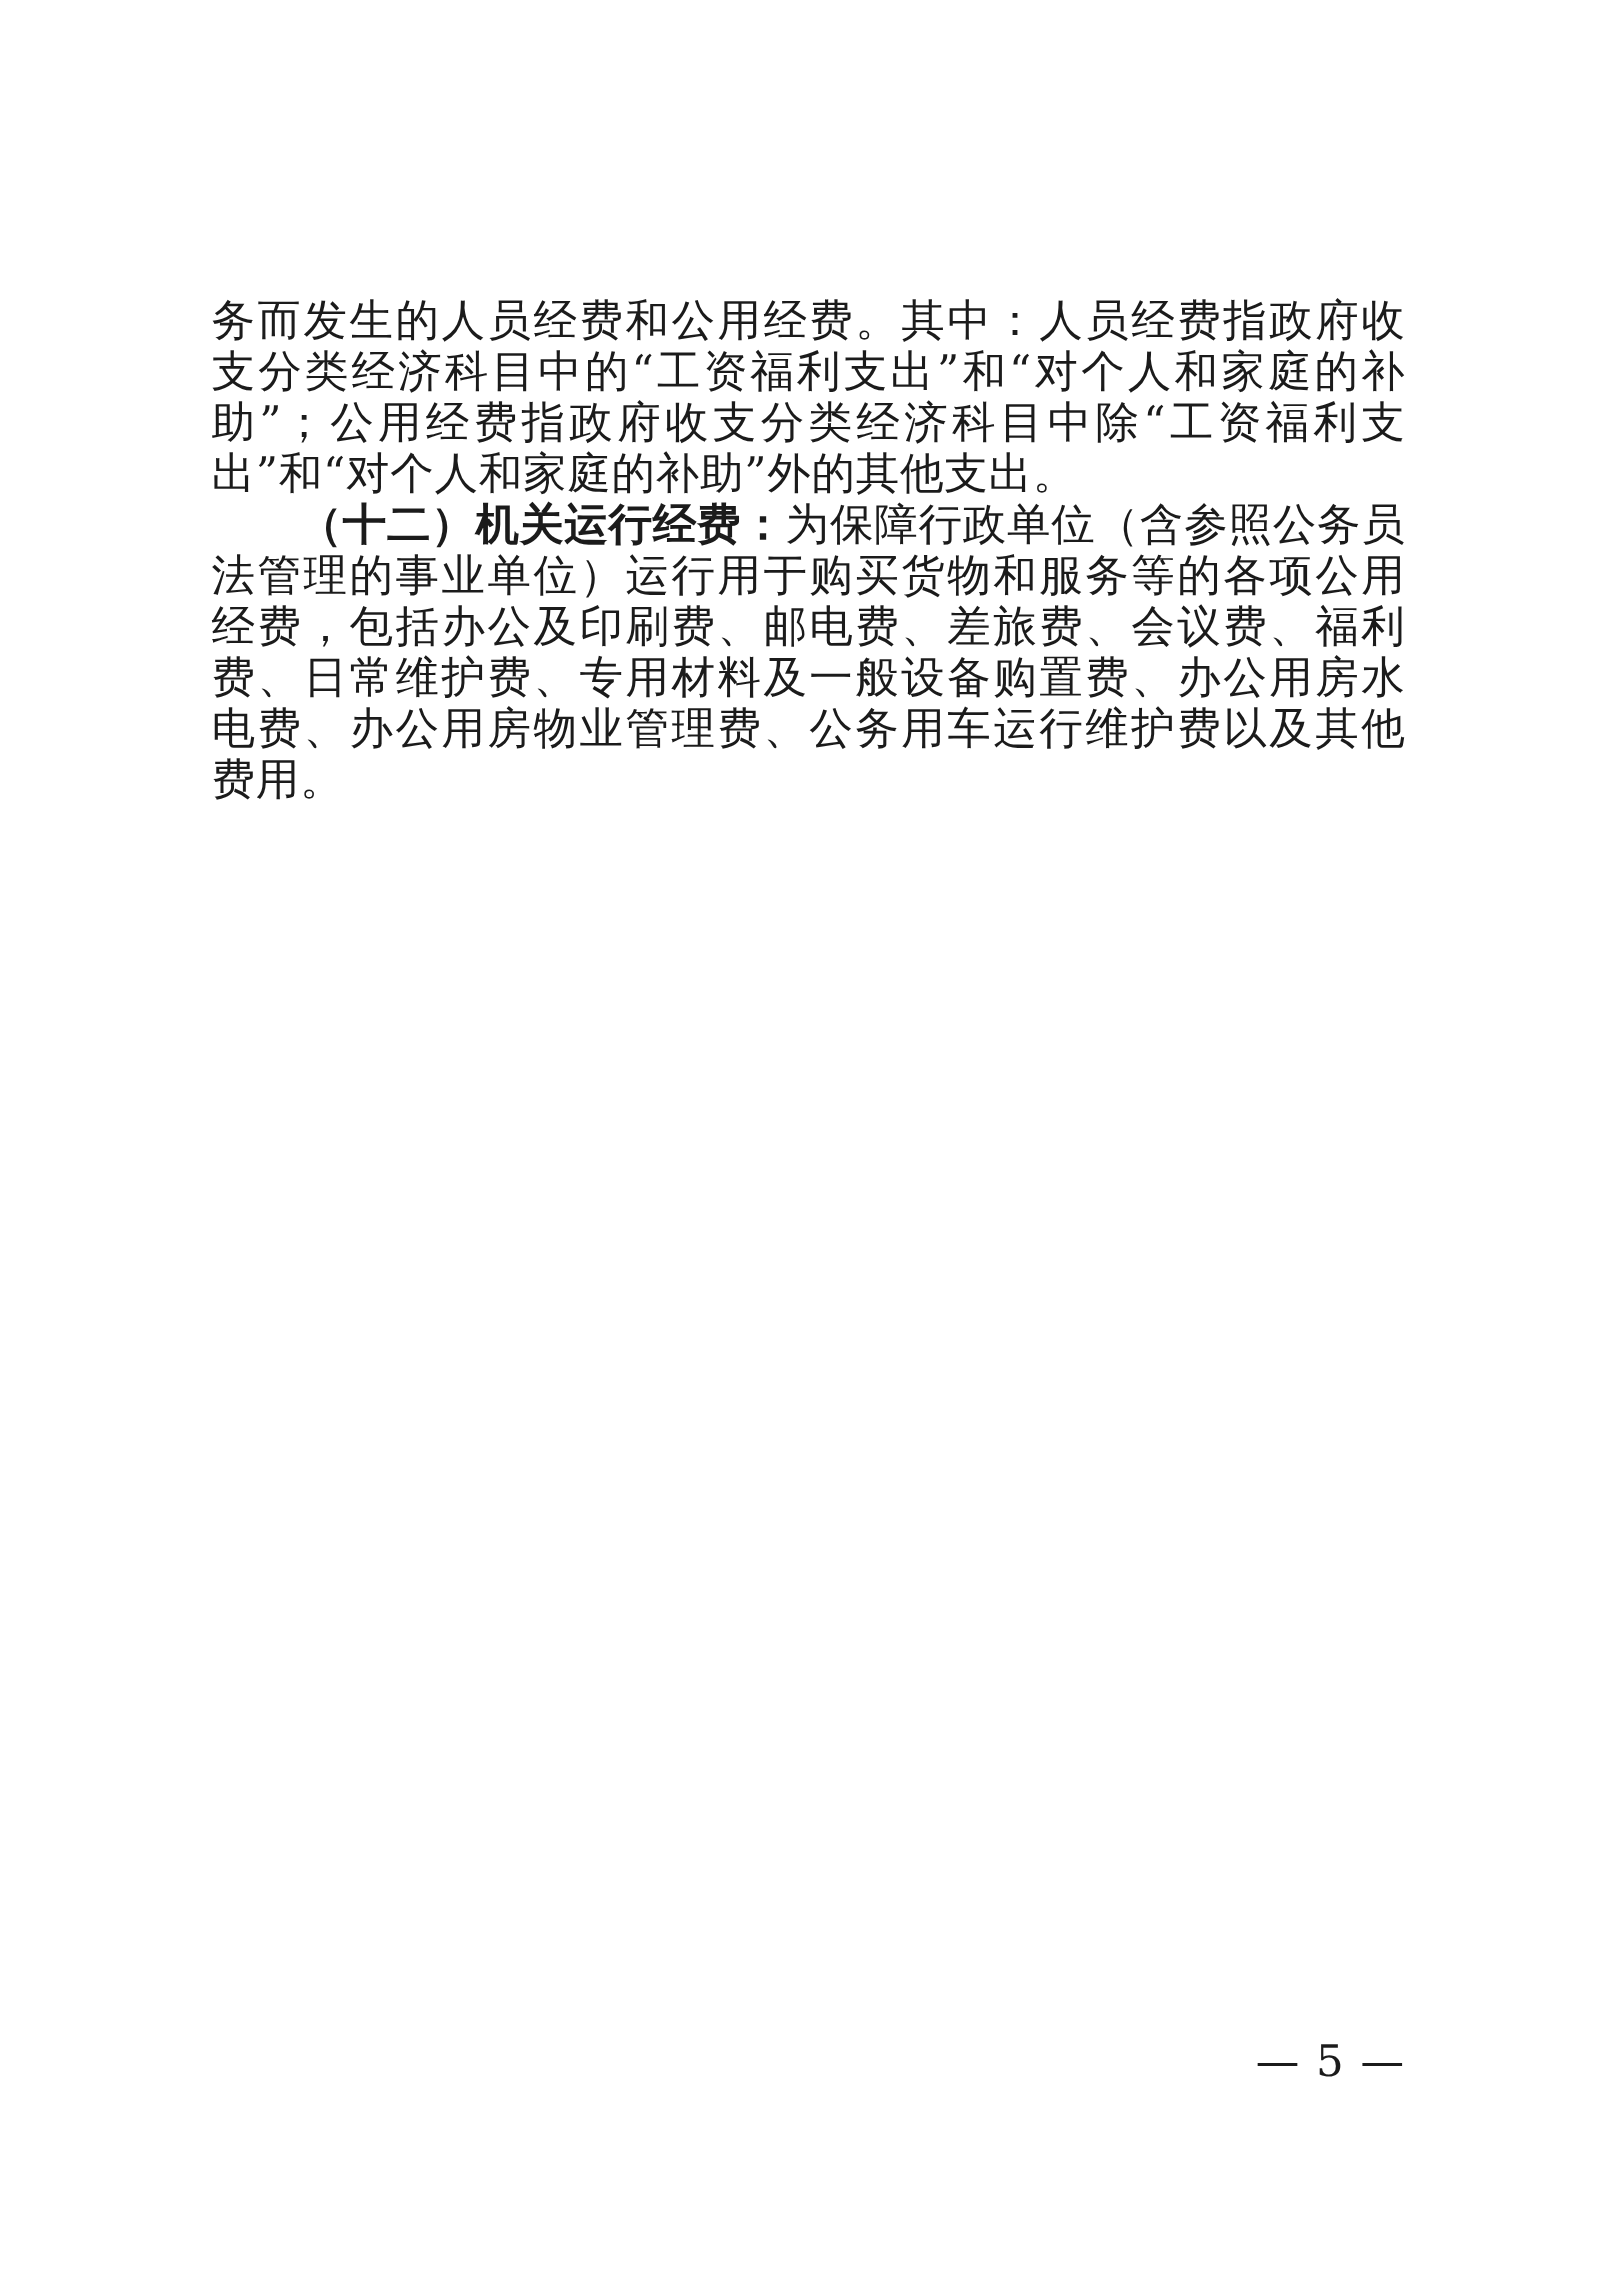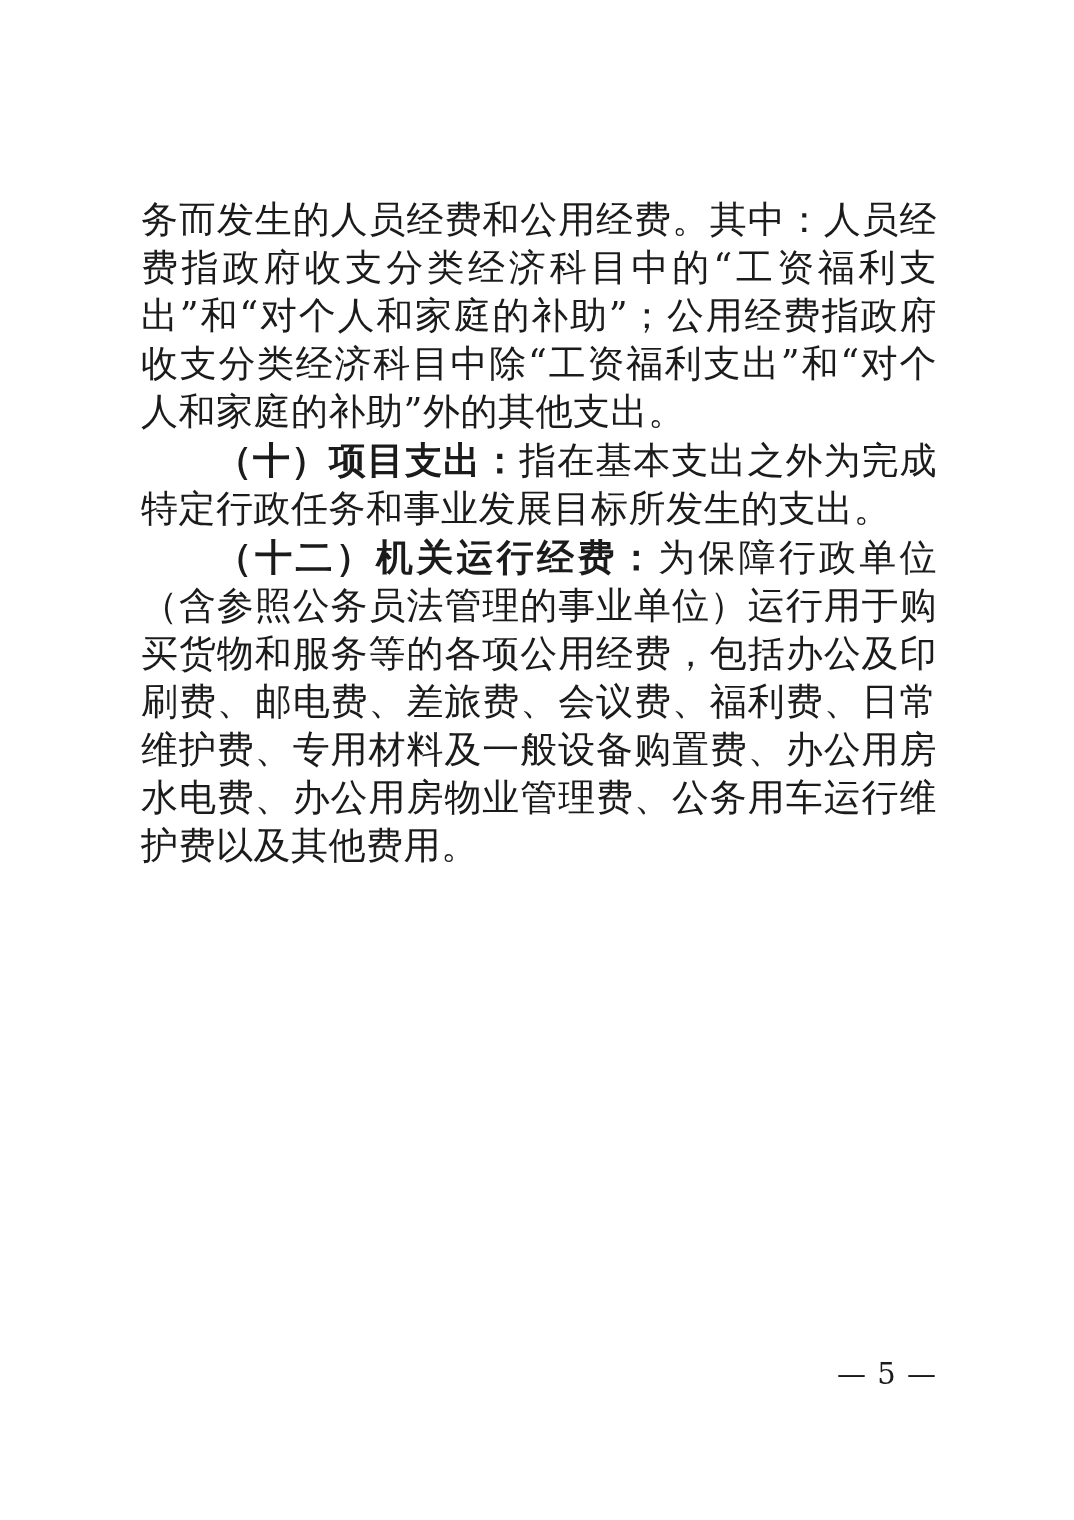--- a/index.html
+++ b/index.html
@@ -14,22 +14,22 @@
     background: #ffffff;
     overflow: hidden;
     font-family: "DejaVu Serif", "Liberation Serif", serif;
     color: #1b1b1b;
   }
   .content {
     position: absolute;
     left: 141px;
     top: 196px;
     width: 796px;
-    font-size: 37px;
-    line-height: 48px;
+    font-size: 29px;
+    line-height: 34px;
     text-align: justify;
     text-justify: inter-ideograph;
     letter-spacing: 0.5px;
     word-break: break-all;
   }
   p.para {
     margin: 0;
     padding: 0;
     text-indent: 2em;
   }
@@ -50,21 +50,20 @@
   }
 </style>
 </head>
 <body>
 
 <div class="page">
   <div class="content">
 
     <p class="para no-indent"><span>务而发生的人员经费和公用经费。其中：人员经费指政府收支分类经济科目中的“工资福利支出”和“对个人和家庭的补助”；公用经费指政府收支分类经济科目中除“工资福利支出”和“对个人和家庭的补助”外的其他支出。</span></p>
 
-    <p class="para"><span class="hdr">（十）项目支出：</span><span>指在基本支出之外为完成特定行政任务和事业发展目标所发生的支出。</span></p>
 
 
     <p class="para"><span class="hdr">（十二）机关运行经费：</span><span>为保障行政单位（含参照公务员法管理的事业单位）运行用于购买货物和服务等的各项公用经费，包括办公及印刷费、邮电费、差旅费、会议费、福利费、日常维护费、专用材料及一般设备购置费、办公用房水电费、办公用房物业管理费、公务用车运行维护费以及其他费用。</span></p>
 
 
   </div>
 
   <div class="footer">— 5 —</div>
 </div>
 

